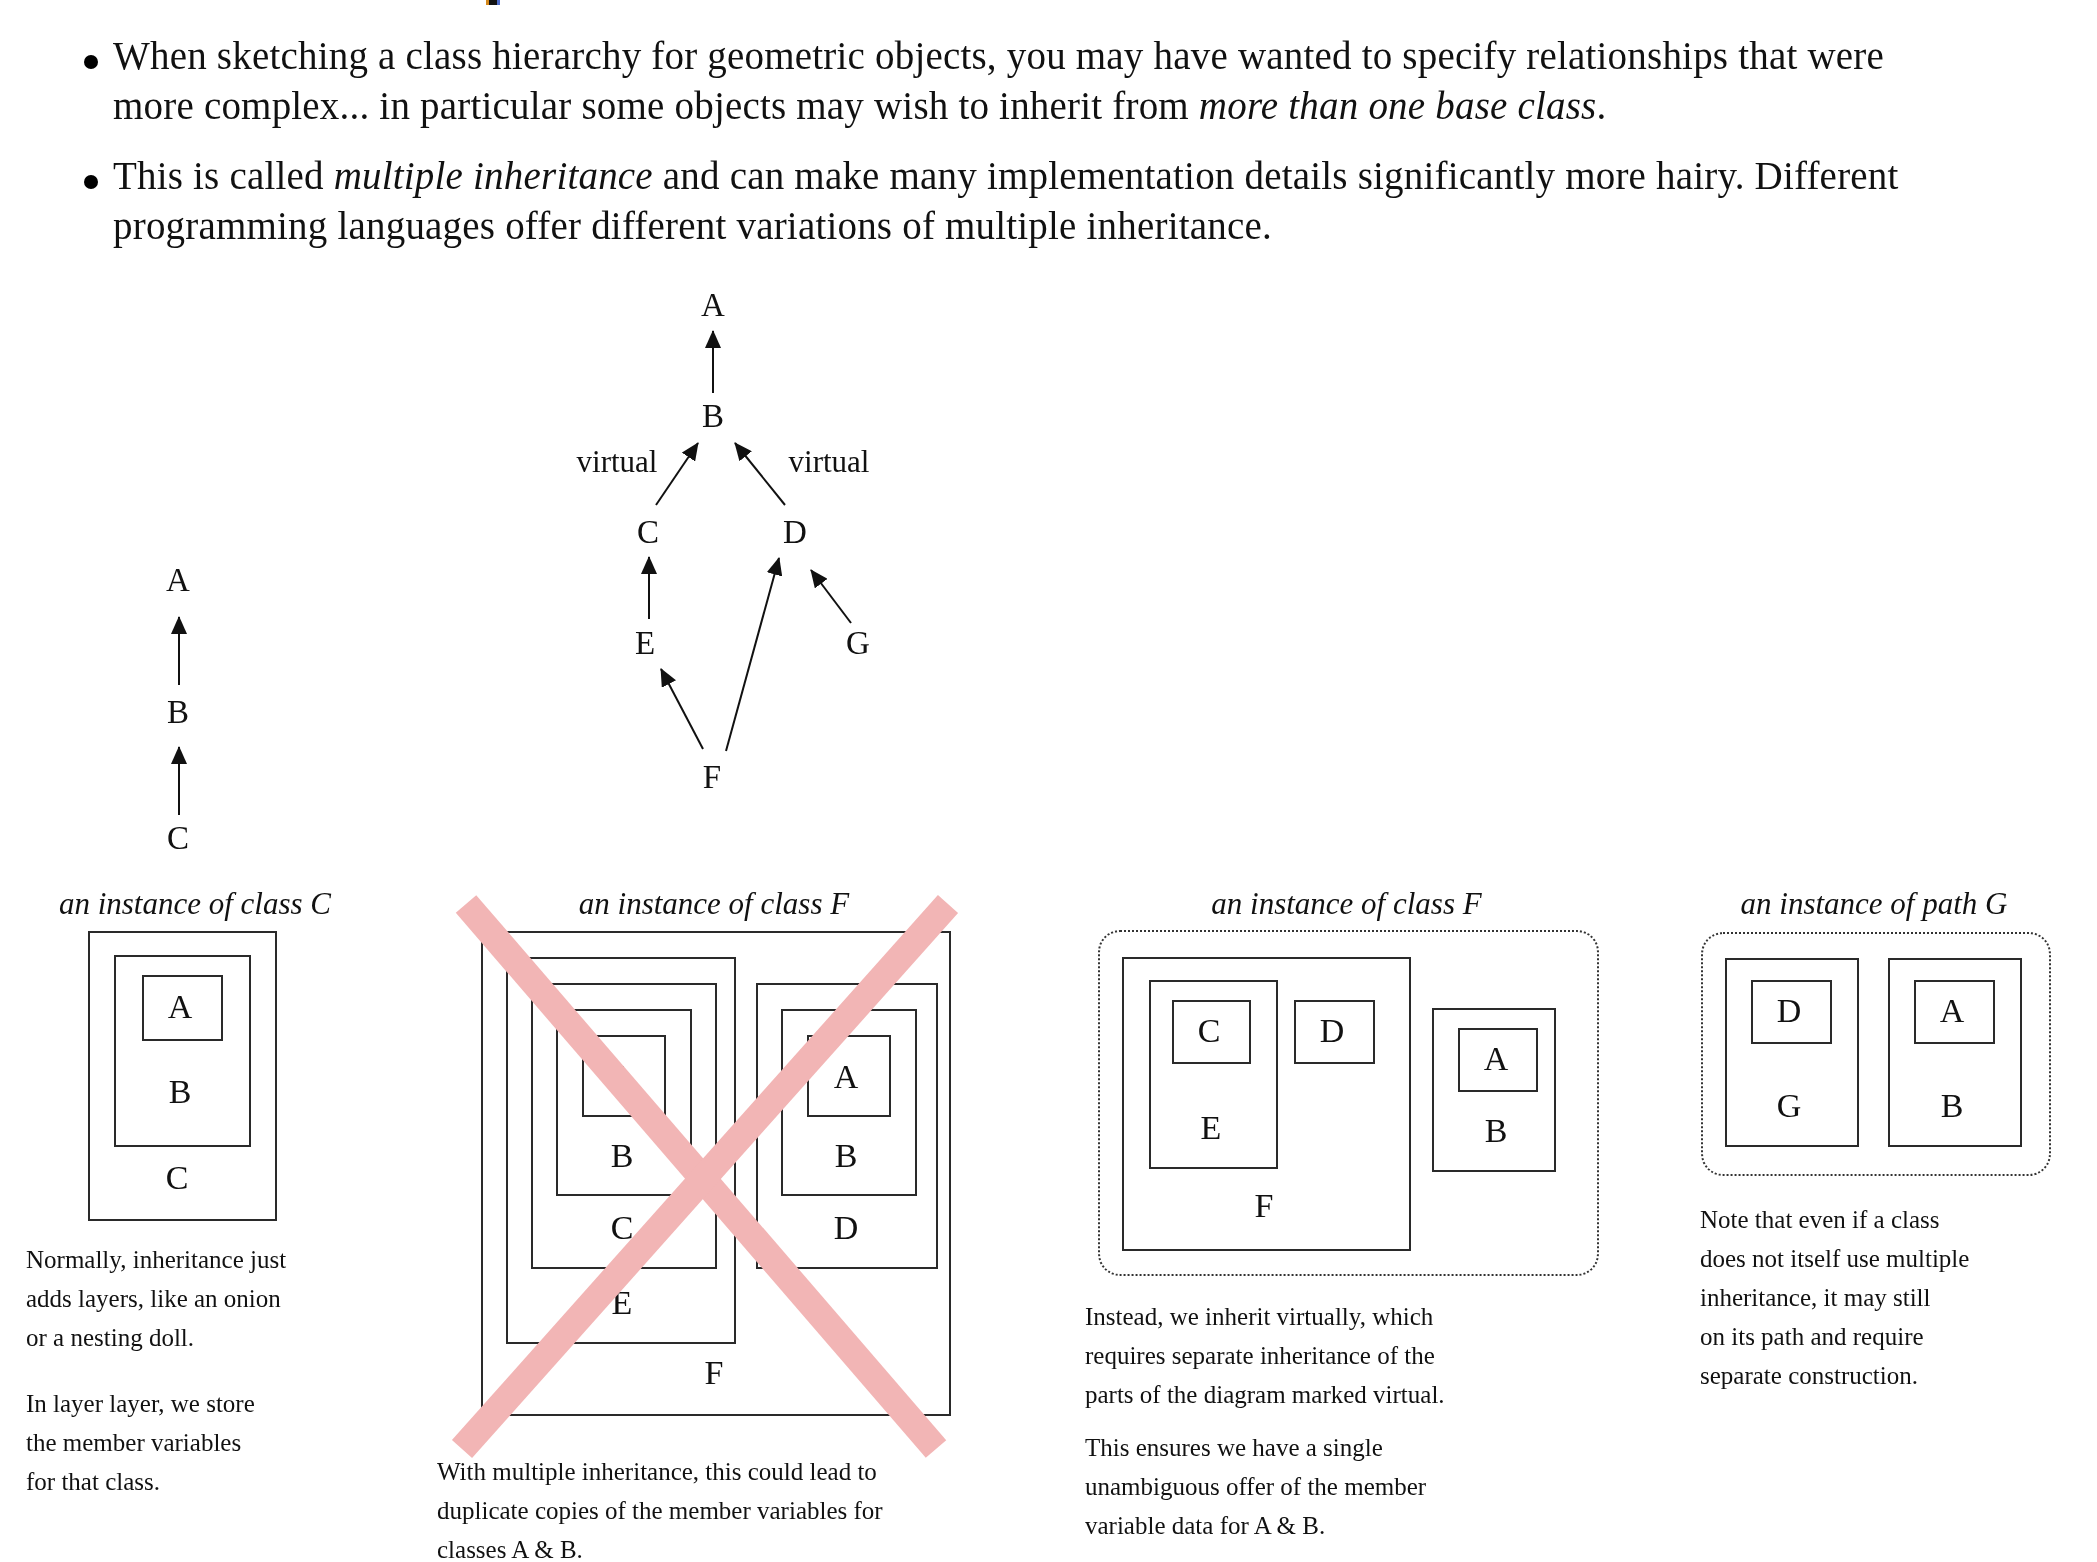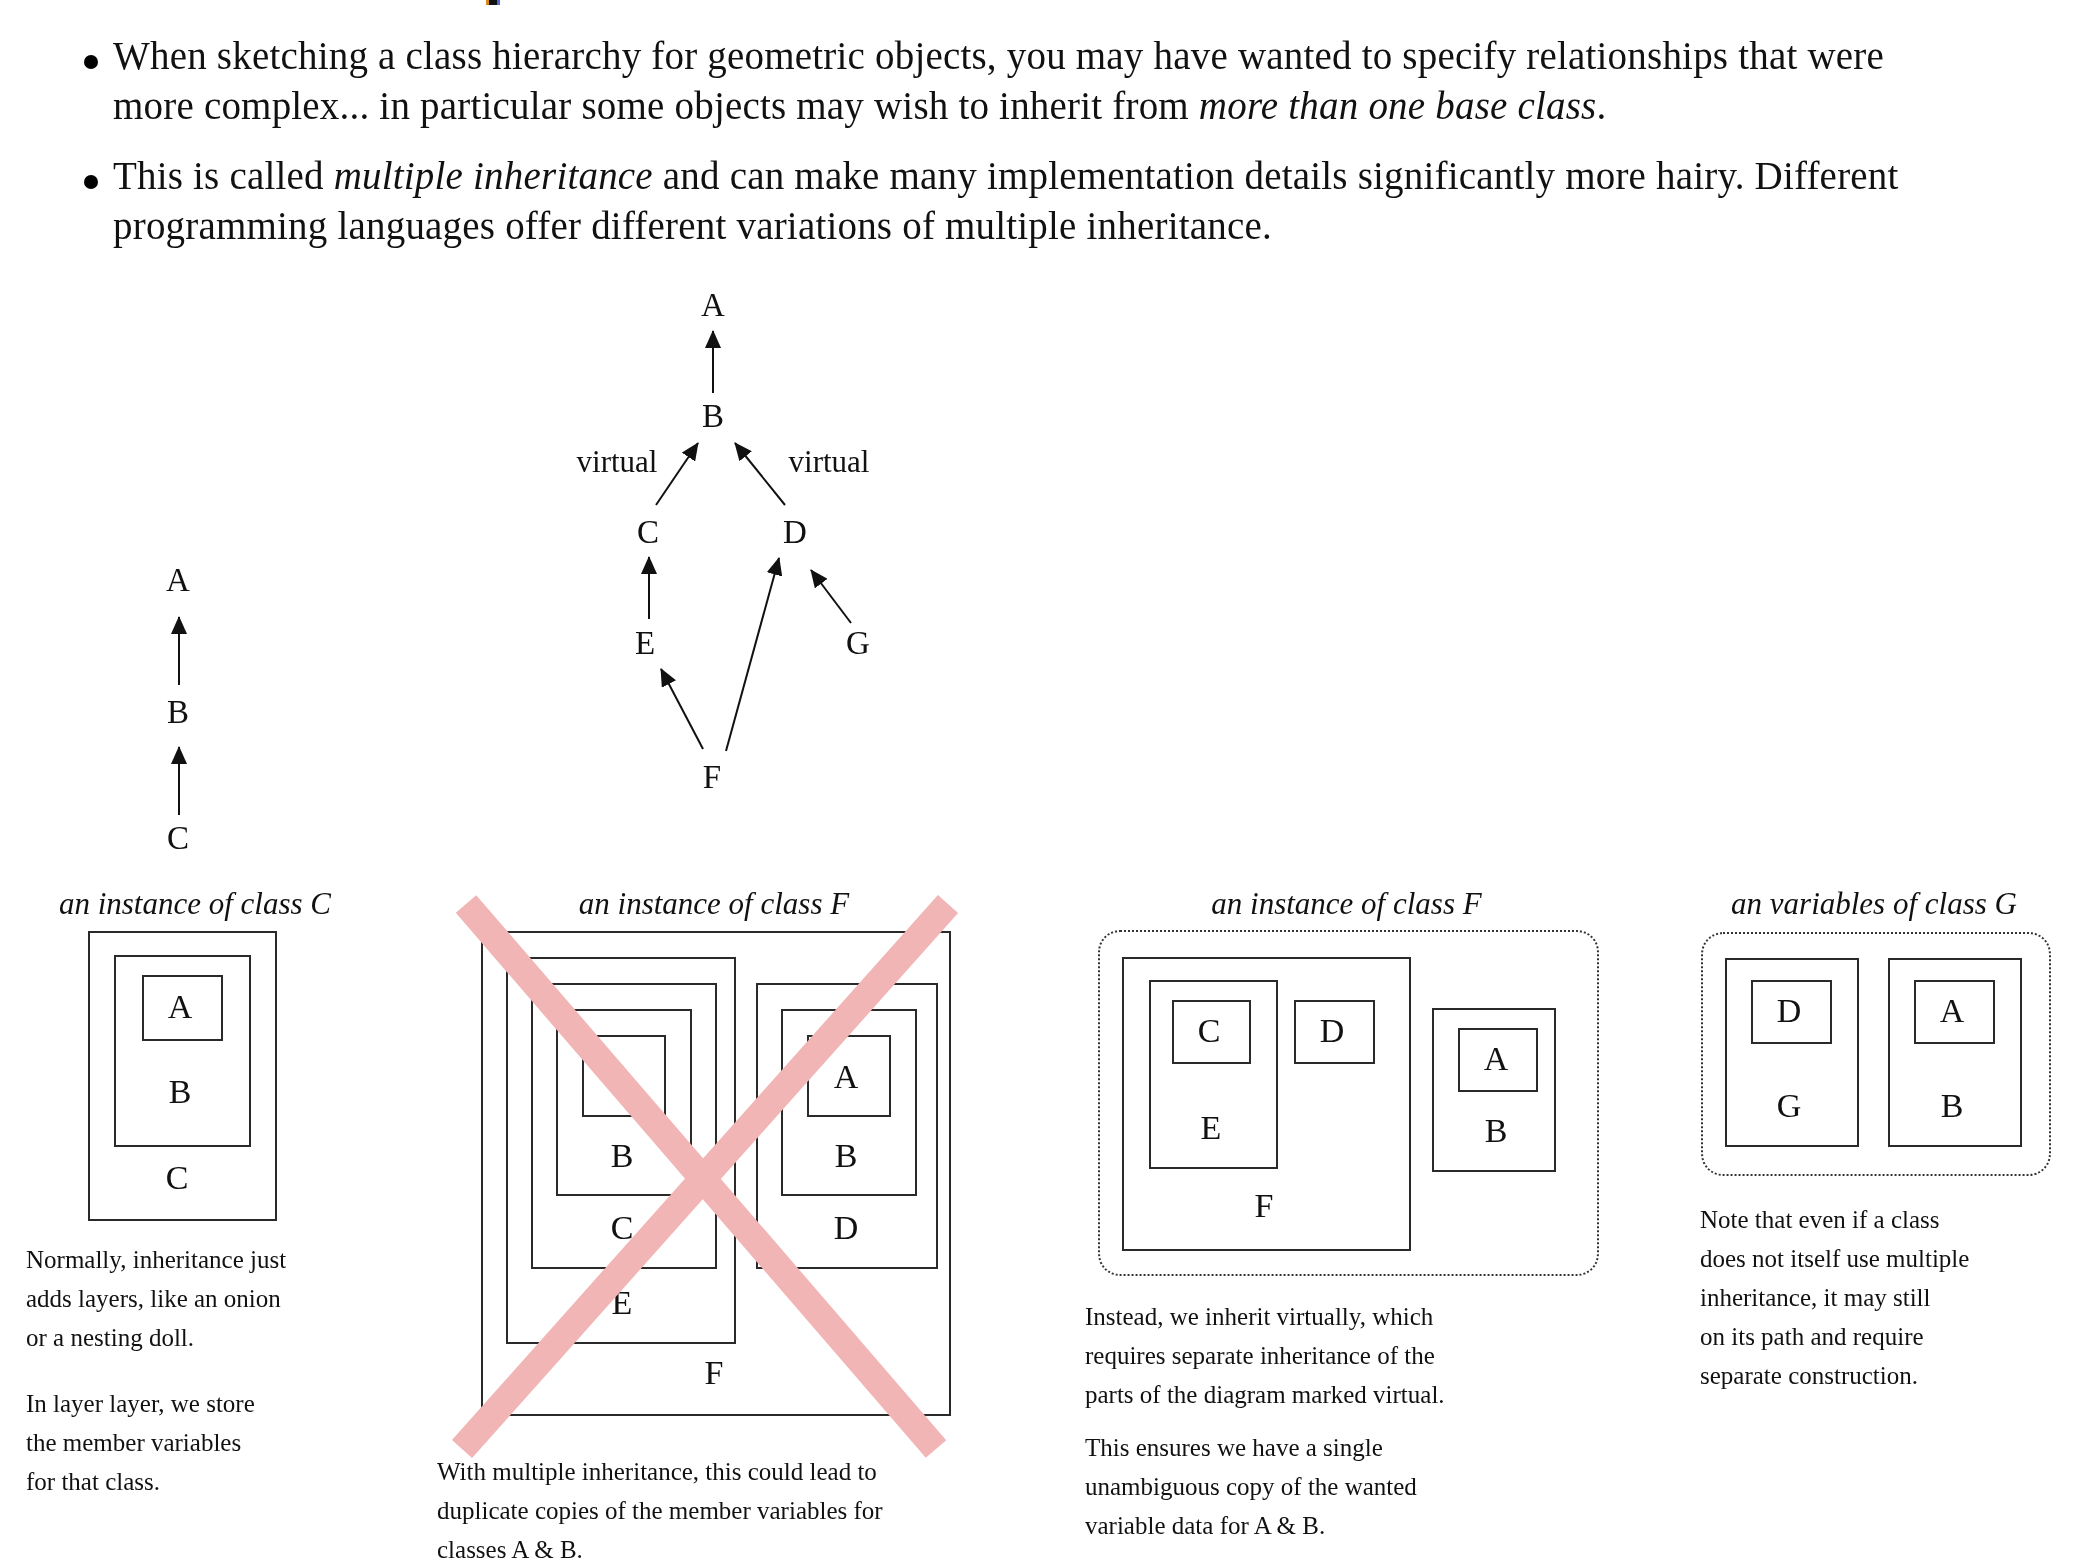--- a/index.html
+++ b/index.html
@@ -152,25 +152,25 @@
   <div class="lbl" style="left:1264px;top:1206px">F</div>
   <div class="lbl" style="left:1496px;top:1059px">A</div>
   <div class="lbl" style="left:1496px;top:1131px">B</div>
   <div class="note" style="left:1085px;top:1297px">
     <div>Instead, we inherit virtually, which</div>
     <div>requires separate inheritance of the</div>
     <div>parts of the diagram marked virtual.</div>
   </div>
   <div class="note" style="left:1085px;top:1428px">
     <div>This ensures we have a single</div>
-    <div>unambiguous copy of the wanted</div>
+    <div>unambiguous offer of the member</div>
     <div>variable data for A &amp; B.</div>
   </div>
 
-  <div class="cap" style="left:1701px;width:346px">an variables of class G</div>
+  <div class="cap" style="left:1701px;width:346px">an instance of path G</div>
   <div class="dotted" style="left:1701px;top:932px;width:346px;height:240px"></div>
   <div class="box" style="left:1725px;top:958px;width:130px;height:185px"></div>
   <div class="box" style="left:1751px;top:980px;width:77px;height:60px"></div>
   <div class="box" style="left:1888px;top:958px;width:130px;height:185px"></div>
   <div class="box" style="left:1914px;top:980px;width:77px;height:60px"></div>
   <div class="lbl" style="left:1789px;top:1011px">D</div>
   <div class="lbl" style="left:1789px;top:1106px">G</div>
   <div class="lbl" style="left:1952px;top:1011px">A</div>
   <div class="lbl" style="left:1952px;top:1106px">B</div>
   <div class="note" style="left:1700px;top:1200px">

